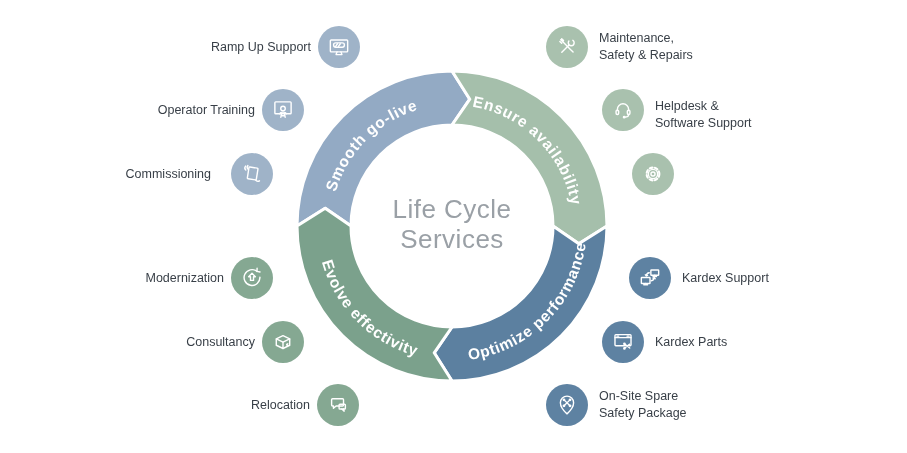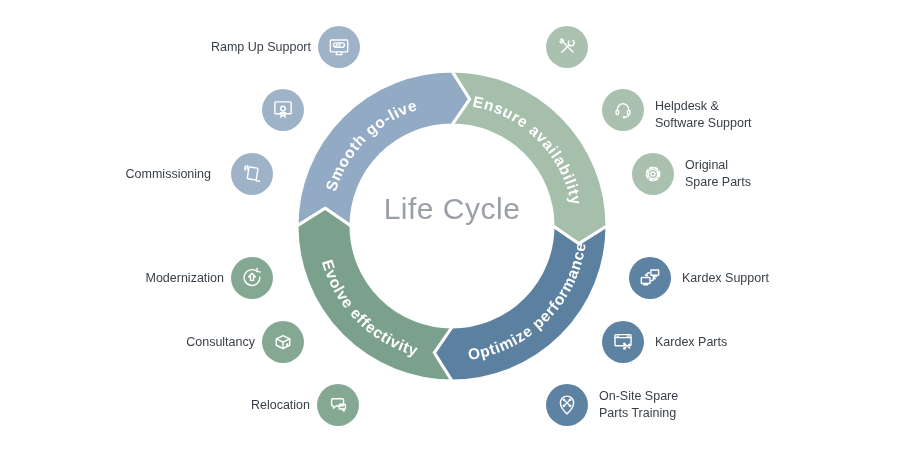--- a/index.html
+++ b/index.html
@@ -8,21 +8,21 @@
     font-family:"Liberation Sans",sans-serif;
   }
   .ring{position:absolute;left:0;top:0;width:907px;height:453px;}
   .seg{stroke:#ffffff;stroke-width:3;stroke-linejoin:round;}
   .seg-label{
     font-family:"Liberation Sans",sans-serif;
     font-size:15.5px;font-weight:bold;letter-spacing:0.7px;fill:#ffffff;
   }
   .center-title{
     position:absolute;left:352px;top:194px;width:200px;
-    text-align:center;color:#9aa0a6;font-size:30px;line-height:30px;
+    text-align:center;color:#9aa0a6;font-size:26px;line-height:30px;
     letter-spacing:0.5px;font-weight:400;
   }
   .bubble{
     position:absolute;width:42px;height:42px;border-radius:50%;
     display:flex;align-items:center;justify-content:center;
   }
   .bubble svg{width:26px;height:26px;display:block;}
   .ic{fill:none;stroke:#ffffff;stroke-width:1.3;stroke-linecap:round;stroke-linejoin:round;}
   .lbl{
     position:absolute;transform:translateY(-50%);
@@ -58,40 +58,42 @@
     <text class="seg-label" text-anchor="middle">
       <textPath xlink:href="#tp-optimize" href="#tp-optimize" startOffset="50%">Optimize performance</textPath>
     </text>
     <text class="seg-label" text-anchor="middle">
       <textPath xlink:href="#tp-evolve" href="#tp-evolve" startOffset="50%">Evolve effectivity</textPath>
     </text>
   </svg>
 
   <div class="center-title">
     <div>Life Cycle</div>
+    <div>Services</div>
   </div>
 
   <div class="bubble" style="left: 318px; top: 26px; background-color: rgb(159, 179, 200);">
     <svg viewBox="0 0 24 24" class="ic">
       <rect x="4" y="5.5" width="16" height="11" rx="0.8"></rect>
       <rect x="7" y="8.2" width="10" height="4" rx="2"></rect>
       <path d="M10.6 9 l-1.7 2.4 M13.2 9 l-1.7 2.4"></path>
       <path d="M10.2 16.5 L9.3 19 H14.7 L13.8 16.5"></path>
     </svg>
   </div>
   <div class="lbl l" style="right:596px;top:47px">Ramp Up Support</div>
 
   <div class="bubble" style="left: 262px; top: 89px; background-color: rgb(159, 179, 200);">
     <svg viewBox="0 0 24 24" class="ic">
       <rect x="4.5" y="4.5" width="15" height="11" rx="0.8"></rect>
       <circle cx="12" cy="10.6" r="2.1"></circle>
       <path d="M8.8 15.5 C9.6 13.5 14.4 13.5 15.2 15.5"></path>
       <path d="M10.5 15.7 L10 18.7 M13.5 15.7 L14 18.7 M10.8 17.3 h2.4"></path>
     </svg>
   </div>
+  <div class="lbl l" style="right:652px;top:110px">Operator Training</div>
 
   <div class="bubble" style="left: 231px; top: 153px; background-color: rgb(159, 179, 200);">
     <svg viewBox="0 0 24 24" class="ic">
       <rect x="8.4" y="6" width="8.4" height="11" rx="0.8" transform="rotate(9 12.6 11.5)"></rect>
       <path d="M6.1 4.7 C5.1 5.9 5.2 7.3 6.3 8.3 M8.2 4.1 C7.3 5.2 7.3 6.5 8.2 7.5"></path>
       <path d="M15.5 17.7 C16.5 18.7 17.9 18.9 18.9 18.3"></path>
     </svg>
   </div>
   <div class="lbl l" style="right:696px;top:174px">Commissioning</div>
 
@@ -124,42 +126,42 @@
   <div class="lbl l" style="right:597px;top:405px">Relocation</div>
 
   <div class="bubble" style="left: 546px; top: 26px; background-color: rgb(169, 193, 174);">
     <svg viewBox="0 0 24 24" class="ic">
       <path d="M7.2 16.8 L13.9 10.1"></path>
       <circle cx="15.9" cy="8.1" r="2.7" stroke-dasharray="10 4"></circle>
       <path d="M8.6 7.6 L15.2 14.2 L17.6 16.6"></path>
       <path d="M6.2 5.2 l2.4 2.4 M5.4 6.9 l1.7 1.7 M7.1 4.3 l1.7 1.7"></path>
     </svg>
   </div>
+  <div class="lbl r" style="left:599px;top:47px">Maintenance,
+Safety &amp; Repairs</div>
 
   <div class="bubble" style="left: 602px; top: 89px; background-color: rgb(169, 193, 174);">
     <svg viewBox="0 0 24 24" class="ic">
       <path d="M6.8 12.6 V11.5 a5.2 5.2 0 0 1 10.4 0 V12.6"></path>
       <rect x="5.6" y="12.1" width="2.4" height="4.1" rx="1.1"></rect>
       <rect x="16" y="12.1" width="2.4" height="4.1" rx="1.1"></rect>
       <path d="M17.2 16.2 c0 1.9 -1.8 2.4 -3.4 2.4"></path>
       <circle cx="13.1" cy="18.6" r="0.7"></circle>
     </svg>
   </div>
   <div class="lbl r" style="left:655px;top:115px">Helpdesk &amp;
 Software Support</div>
 
   <div class="bubble" style="left: 632px; top: 153px; background-color: rgb(169, 193, 174);">
     <svg viewBox="0 0 24 24" class="ic">
       <circle cx="12" cy="12" r="5.9" stroke-width="1.9" stroke-dasharray="2.6 2.2"></circle>
       <circle cx="12" cy="12" r="4.3"></circle>
       <circle cx="12" cy="12" r="1.9"></circle>
     </svg>
   </div>
-  <div class="lbl r" style="left:685px;top:174px">Original
-Spare Parts</div>
 
   <div class="bubble" style="left: 629px; top: 257px; background-color: rgb(94, 130, 162);">
     <svg viewBox="0 0 24 24" class="ic">
       <rect x="12.8" y="4.6" width="7.2" height="4.9" rx="0.5"></rect>
       <path d="M16.4 9.5 v1.1 M14.8 10.6 h3.2"></path>
       <rect x="4" y="11.6" width="8" height="5.5" rx="0.5"></rect>
       <path d="M8 17.1 v1.2 M6.2 18.3 h3.6"></path>
       <path d="M11.3 7.2 C9.4 7.4 8.7 8.5 8.6 10.1 M8.6 10.1 l-.9 -1 M8.6 10.1 l1.2 -.5"></path>
       <path d="M13.2 14.5 C15.1 14.3 15.8 13.2 15.9 11.6 M15.9 11.6 l.9 1 M15.9 11.6 l-1.2 .5"></path>
     </svg>
@@ -182,15 +184,15 @@
     <svg viewBox="0 0 24 24" class="ic">
       <path d="M12 20.2 C12 20.2 5.9 14.6 5.9 9.9 a6.1 6.1 0 0 1 12.2 0 C18.1 14.6 12 20.2 12 20.2 Z"></path>
       <path d="M9.5 7.5 l5 5 M14.5 7.5 l-5 5"></path>
       <circle cx="9.2" cy="7.2" r="0.65"></circle>
       <circle cx="14.8" cy="7.2" r="0.65"></circle>
       <circle cx="9.2" cy="12.8" r="0.65"></circle>
       <circle cx="14.8" cy="12.8" r="0.65"></circle>
     </svg>
   </div>
   <div class="lbl r" style="left:599px;top:405px">On-Site Spare
-Parts Training</div>
+Safety Package</div>
 
 </div>
 
 </body></html>

